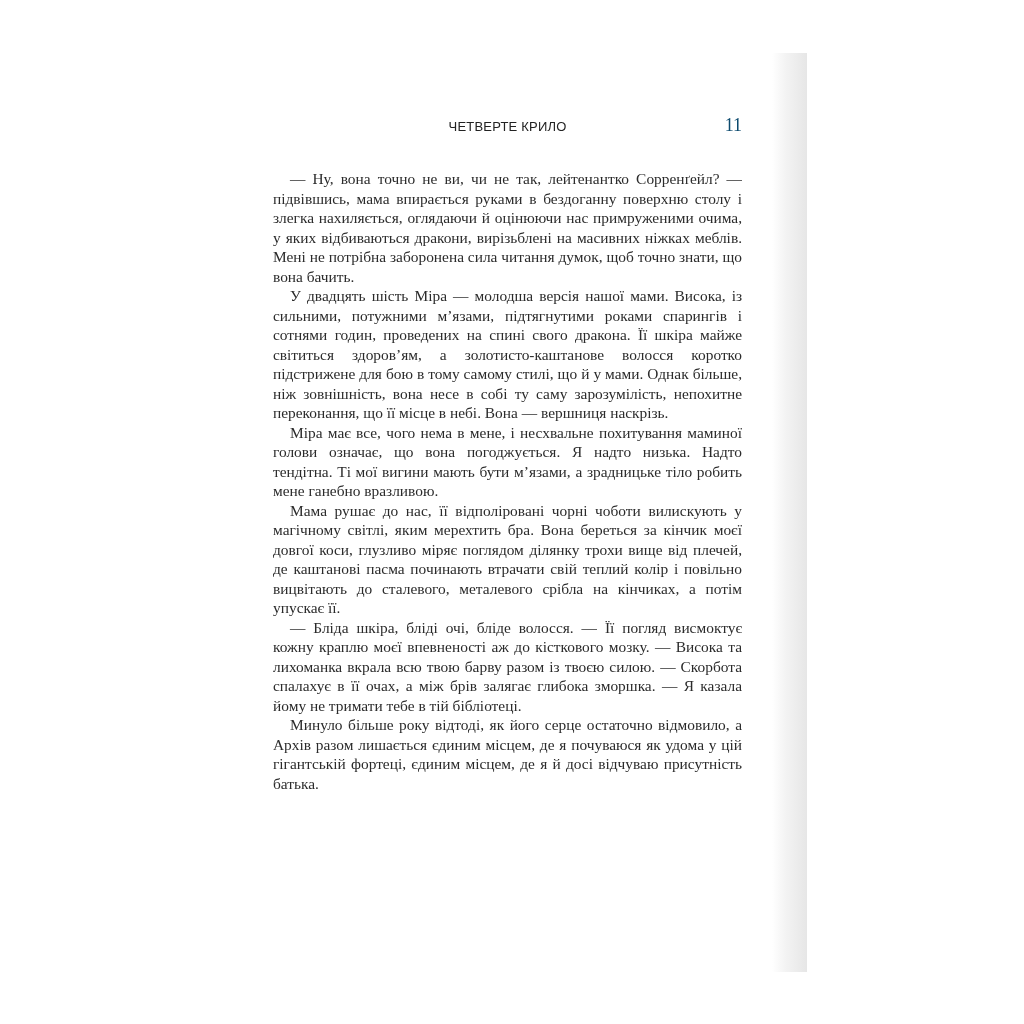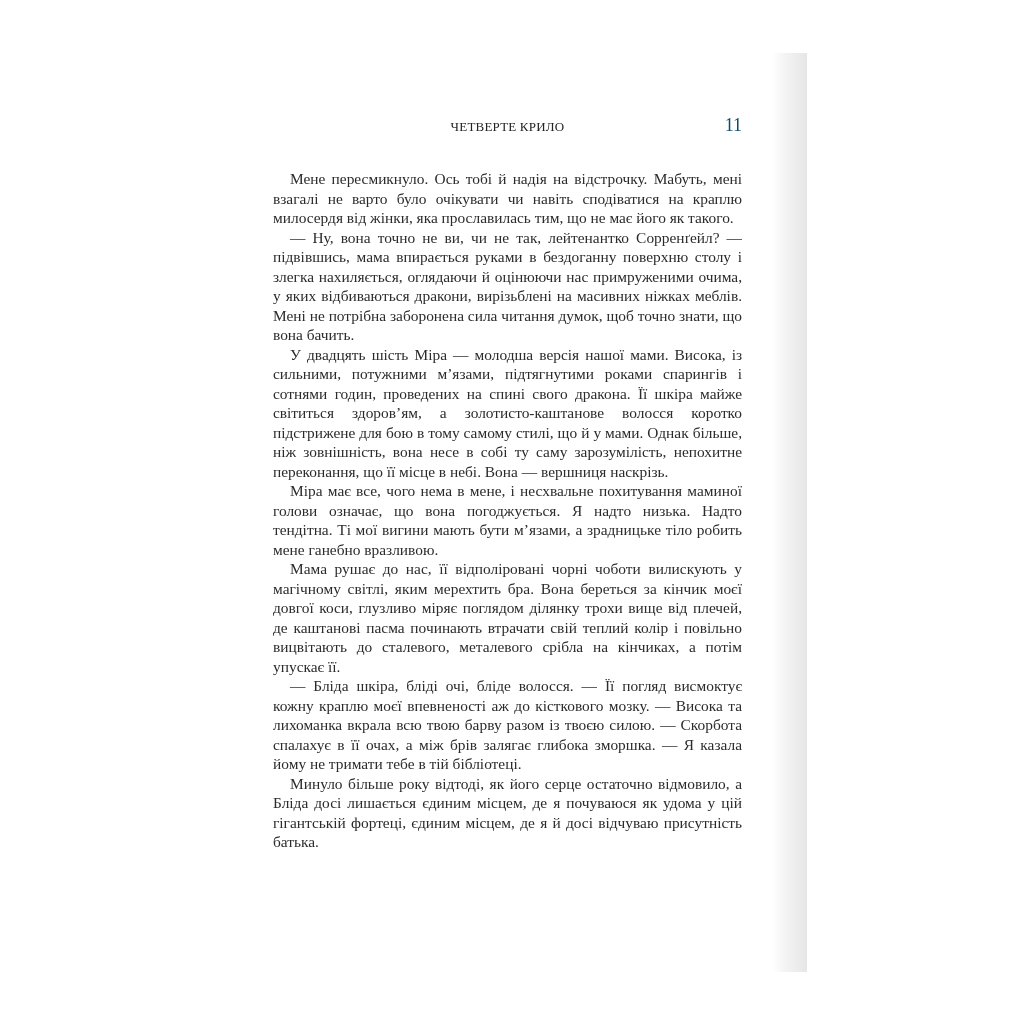--- a/index.html
+++ b/index.html
@@ -23,21 +23,21 @@
     width: 469px;
   }
   .running-head {
     position: relative;
     height: 30px;
   }
   .chapter-title {
     position: absolute;
     left: 0; right: 0; top: 9px;
     text-align: center;
-    font-family: Liberation Serif, serif;
+    font-family: Liberation Sans, sans-serif;
     font-size: 13px;
     letter-spacing: 0.2px;
     color: #222;
   }
   .page-number {
     position: absolute;
     right: 0; top: 5px;
     font-size: 18px;
     color: #0c4a6e;
   }
@@ -57,21 +57,20 @@
 <body>
 
 <div class="shadow-band"></div>
 
 <div class="page">
   <div class="running-head">
     <div class="chapter-title">ЧЕТВЕРТЕ КРИЛО</div>
     <div class="page-number">11</div>
   </div>
   <div class="body-text">
-    <p>Мене пересмикнуло. Ось тобі й надія на відстрочку. Мабуть, мені взагалі не варто було очікувати чи навіть сподіватися на краплю милосердя від жінки, яка прославилась тим, що не має його як такого.</p>
     <p>— Ну, вона точно не ви, чи не так, лейтенантко Сорренґейл? — підвівшись, мама впирається руками в бездоганну поверхню столу і злегка нахиляється, оглядаючи й оцінюючи нас примруженими очима, у яких відбиваються дракони, вирізьблені на масивних ніжках меблів. Мені не потрібна заборонена сила читання думок, щоб точно знати, що вона бачить.</p>
     <p>У двадцять шість Міра — молодша версія нашої мами. Висока, із сильними, потужними м’язами, підтягнутими роками спарингів і сотнями годин, проведених на спині свого дракона. Її шкіра майже світиться здоров’ям, а золотисто-каштанове волосся коротко підстрижене для бою в тому самому стилі, що й у мами. Однак більше, ніж зовнішність, вона несе в собі ту саму зарозумілість, непохитне переконання, що її місце в небі. Вона — вершниця наскрізь.</p>
     <p>Міра має все, чого нема в мене, і несхвальне похитування маминої голови означає, що вона погоджується. Я надто низька. Надто тендітна. Ті мої вигини мають бути м’язами, а зрадницьке тіло робить мене ганебно вразливою.</p>
     <p>Мама рушає до нас, її відполіровані чорні чоботи вилискують у магічному світлі, яким мерехтить бра. Вона береться за кінчик моєї довгої коси, глузливо міряє поглядом ділянку трохи вище від плечей, де каштанові пасма починають втрачати свій теплий колір і повільно вицвітають до сталевого, металевого срібла на кінчиках, а потім упускає її.</p>
     <p>— Бліда шкіра, бліді очі, бліде волосся. — Її погляд висмоктує кожну краплю моєї впевненості аж до кісткового мозку. — Висока та лихоманка вкрала всю твою барву разом із твоєю силою. — Скорбота спалахує в її очах, а між брів залягає глибока зморшка. — Я казала йому не тримати тебе в тій бібліотеці.</p>
-    <p>Минуло більше року відтоді, як його серце остаточно відмовило, а Бліда досі лишається єдиним місцем, де я почуваюся як удома у цій гігантській фортеці, єдиним місцем, де я й досі відчуваю присутність батька.</p>
+    <p>Минуло більше року відтоді, як його серце остаточно відмовило, а Архів разом лишається єдиним місцем, де я почуваюся як удома у цій гігантській фортеці, єдиним місцем, де я й досі відчуваю присутність батька.</p>
   </div>
 </div>
 
 </body></html>

